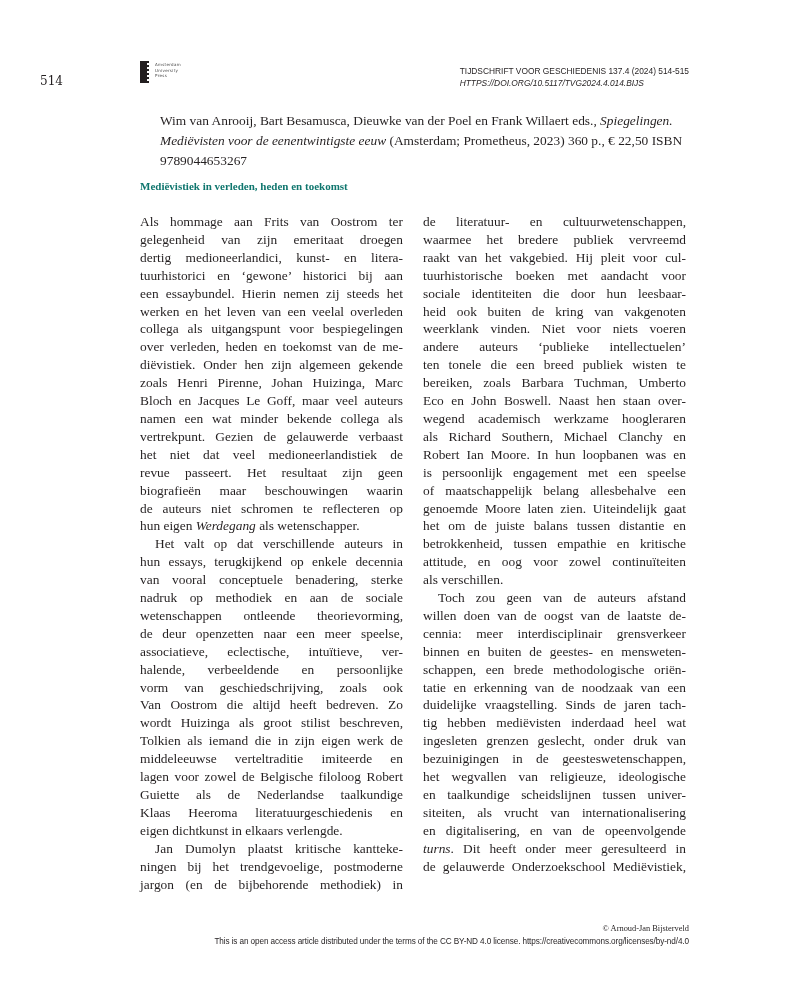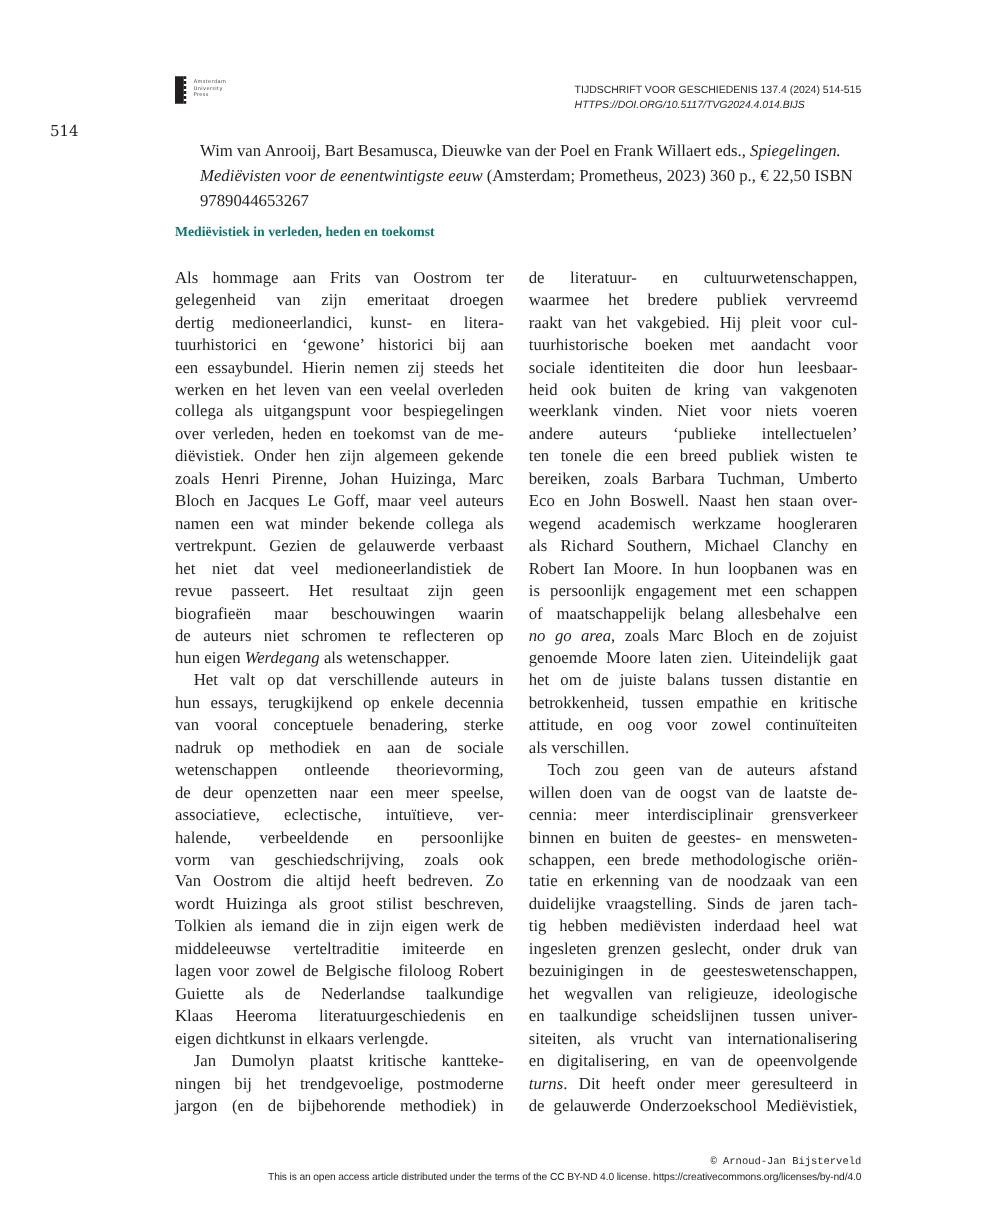--- a/index.html
+++ b/index.html
@@ -1,34 +1,34 @@
 <!DOCTYPE html>
 <html><head>
 <meta charset="utf-8">
 <style>
   html, body { margin: 0; padding: 0; background: #ffffff; }
   body { width: 793px; height: 982px; position: relative; overflow: hidden; color: #231f20; }
-  .page-number { position: absolute; left: 40px; top: 74px; font-family: "DejaVu Serif", serif; font-size: 12px; color: #231f20; margin-top: 24px; }
+  .page-number { position: absolute; left: 40px; top: 74px; font-family: "DejaVu Serif", serif; font-size: 12px; color: #231f20; }
   .logo { position: absolute; left: 140px; top: 61px; display: flex; align-items: flex-start; }
   .logo-bar { width: 7px; height: 22px; background: #231f20; position: relative; }
   .logo-bar::after { content: ""; position: absolute; right: -2px; top: 0; width: 2px; height: 22px;
     background: repeating-linear-gradient(to bottom, #231f20 0 2px, transparent 2px 4px); }
   .logo-text { margin-left: 8px; font-family: "DejaVu Sans", sans-serif; font-size: 4px; line-height: 5.5px; color: #444; letter-spacing: 0.3px; margin-top: 1px; }
   .journal { position: absolute; right: 104px; top: 65px; text-align: left; font-family: "Liberation Sans", sans-serif; font-size: 8.4px; line-height: 12px; color: #231f20; }
   .journal .doi { font-style: italic; }
   .citation { position: absolute; left: 140px; top: 111px; width: 548px; font-family: "Liberation Serif", serif; font-size: 13.4px; line-height: 20px; color: #231f20; margin-left: 20px; }
   .citation i { font-style: italic; }
   .title { position: absolute; left: 140px; top: 180px; font-family: "Liberation Serif", serif; font-weight: bold; font-size: 11px; color: #0f766e; }
   .col { position: absolute; top: 213px; width: 263px; font-family: "Liberation Serif", serif; font-size: 13.4px; line-height: 17.9px; color: #231f20; }
   .col.left { left: 140px; }
   .col.right { left: 423px; }
   .line { display: block; text-align: justify; text-align-last: justify; white-space: nowrap; }
   .line.end { text-align-last: left; }
   .line.ind { padding-left: 15px; font-family: Liberation Serif, serif; }
-  .copyright { position: absolute; right: 104px; top: 924px; font-family: Liberation Mono, monospace; font-size: 8.4px; color: #231f20; padding-left: 44px; }
+  .copyright { position: absolute; right: 104px; top: 924px; font-family: Liberation Serif, serif; font-size: 8.4px; color: #231f20; padding-left: 44px; }
   .license { position: absolute; right: 104px; top: 937px; font-family: "Liberation Sans", sans-serif; font-size: 8.2px; color: #231f20; letter-spacing: -0.1px; }
 </style>
 </head>
 <body>
 
 <div class="page-number">514</div>
 
 <div class="logo">
   <div class="logo-bar"></div>
   <div class="logo-text">
@@ -97,23 +97,22 @@
     <span class="line">sociale identiteiten die door hun leesbaar-</span>
     <span class="line">heid ook buiten de kring van vakgenoten</span>
     <span class="line">weerklank vinden. Niet voor niets voeren</span>
     <span class="line">andere auteurs ‘publieke intellectuelen’</span>
     <span class="line">ten tonele die een breed publiek wisten te</span>
     <span class="line">bereiken, zoals Barbara Tuchman, Umberto</span>
     <span class="line">Eco en John Boswell. Naast hen staan over-</span>
     <span class="line">wegend academisch werkzame hoogleraren</span>
     <span class="line">als Richard Southern, Michael Clanchy en</span>
     <span class="line">Robert Ian Moore. In hun loopbanen was en</span>
-    <span class="line">is persoonlijk engagement met een schappen</span>
+    <span class="line">is persoonlijk engagement met een speelse</span>
     <span class="line">of maatschappelijk belang allesbehalve een</span>
-    <span class="line"><i>no go area</i>, zoals Marc Bloch en de zojuist</span>
     <span class="line">genoemde Moore laten zien. Uiteindelijk gaat</span>
     <span class="line">het om de juiste balans tussen distantie en</span>
     <span class="line">betrokkenheid, tussen empathie en kritische</span>
     <span class="line">attitude, en oog voor zowel continuïteiten</span>
     <span class="line end">als verschillen.</span>
     <span class="line ind">Toch zou geen van de auteurs afstand</span>
     <span class="line">willen doen van de oogst van de laatste de-</span>
     <span class="line">cennia: meer interdisciplinair grensverkeer</span>
     <span class="line">binnen en buiten de geestes- en mensweten-</span>
     <span class="line">schappen, een brede methodologische oriën-</span>

